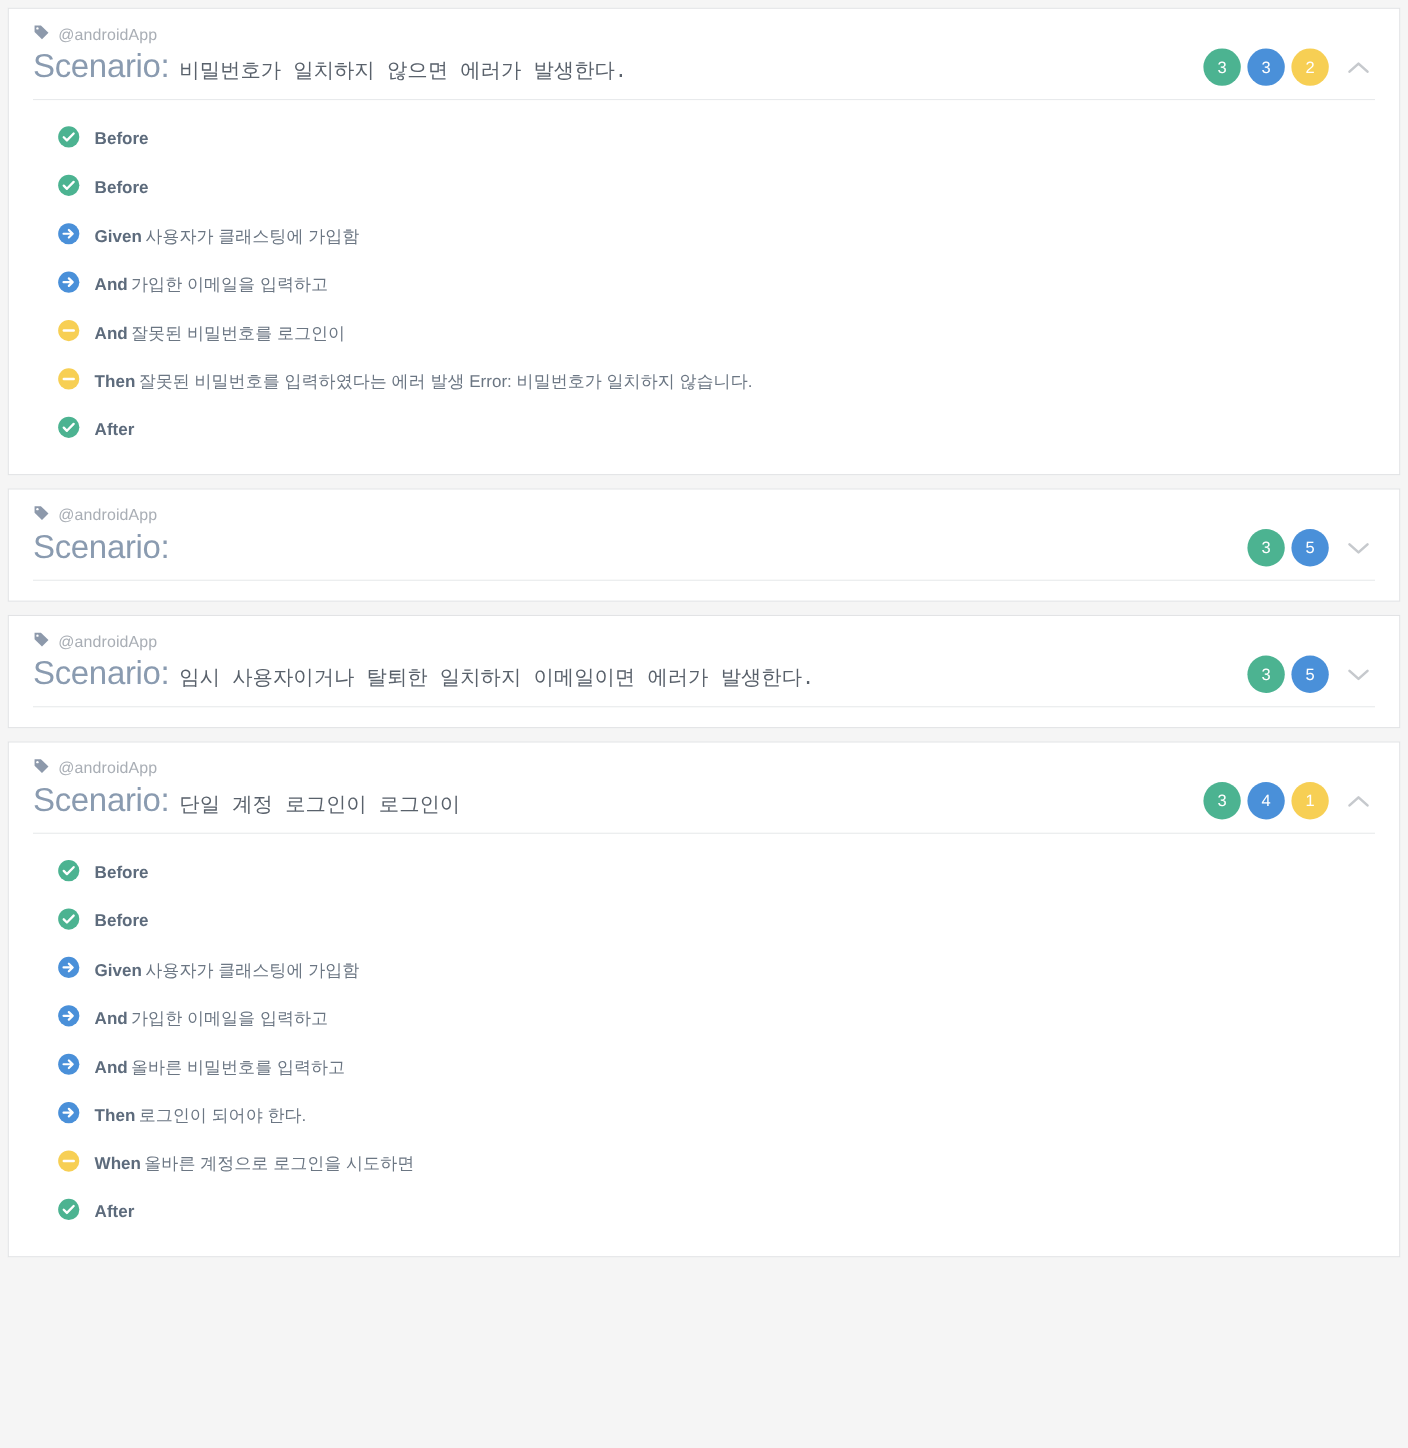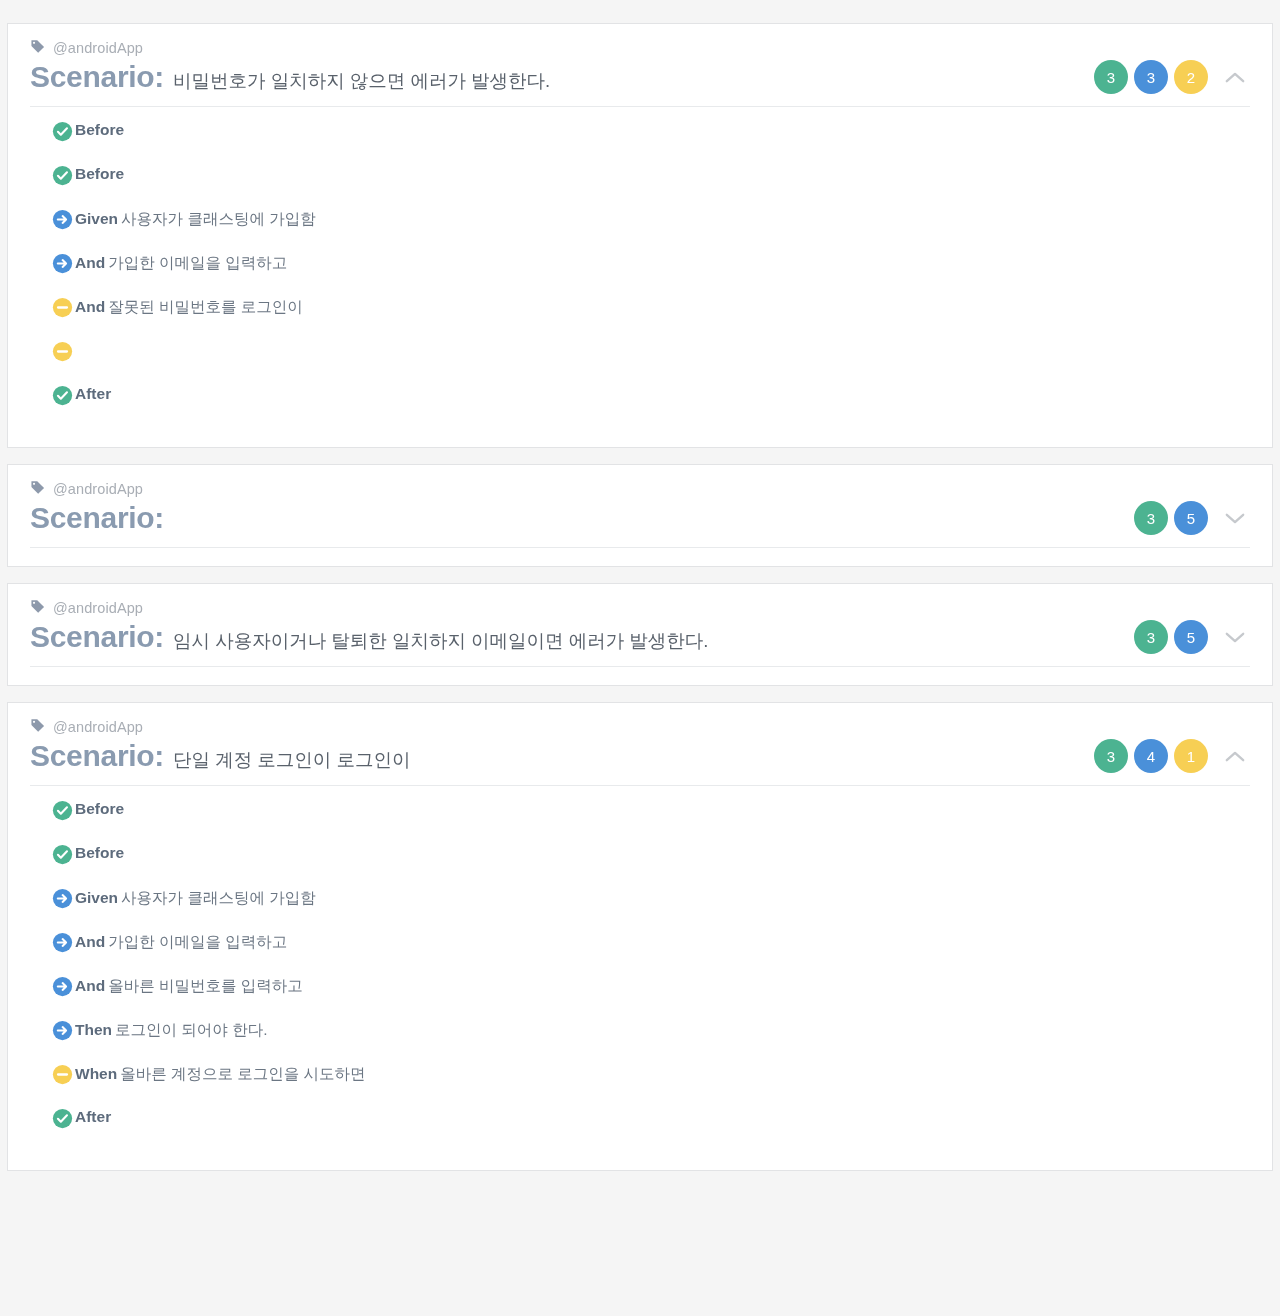--- a/index.html
+++ b/index.html
@@ -12,21 +12,21 @@
   }
   .page {
     width: 1280px;
     min-height: 1316px;
     background: #f5f5f5;
     padding: 7px 0 0 0;
   }
   .card {
     background: #ffffff;
     border: 1px solid #e2e3e5;
-    margin: 16px 7px 12px 7px;
+    margin: 0 7px 12px 7px;
     padding: 14px 22px 10px 22px;
   }
   .card.collapsed { padding-bottom: 18px; }
 
   .tag-row {
     display: flex;
     align-items: center;
     gap: 8px;
     height: 20px;
     margin-bottom: 2px;
@@ -47,28 +47,29 @@
   }
   .head-left {
     display: flex;
     align-items: baseline;
     gap: 9px;
     min-width: 0;
   }
   .kw {
     font-size: 30px;
     color: #8a9bb0;
-    font-weight: 700;
+    font-weight: 400;
     letter-spacing: -0.3px;
     white-space: nowrap;
   }
   .sname {
     font-size: 18.5px;
     color: #59616b;
     font-weight: 400;
+    font-family: Liberation Mono, monospace;
   }
 
   .head-right {
     display: flex;
     align-items: center;
     gap: 6px;
     flex-shrink: 0;
     padding-left: 14px;
   }
   .badge {
@@ -87,21 +88,22 @@
   .chev {
     width: 30px; height: 30px;
     display: flex; align-items: center; justify-content: center;
     margin-left: 6px;
     cursor: pointer;
   }
 
   .steps { padding: 14px 0 8px 22px; }
   .step {
     display: flex;
-    gap: 2px;
+    align-items: center;
+    gap: 13px;
     height: 44px;
   }
   .step-icon { flex: 0 0 auto; display: block; }
   .step-text {
     font-size: 15.5px;
     color: #6b7683;
     white-space: nowrap;
   }
   .step-kw {
     font-weight: bold;
@@ -171,20 +173,21 @@
               <circle cx="12" cy="12" r="11" fill="#f7cf54"></circle>
               <path d="M6.9 12h10.2" fill="none" stroke="#ffffff" stroke-width="2.6" stroke-linecap="round"></path>
             </svg></span>
           <span class="step-text"><span class="step-kw">And</span><span>잘못된 비밀번호를 로그인이</span></span>
         </div>
         <div class="step">
           <span class="step-icon"><svg width="21" height="21" viewBox="0 0 24 24">
               <circle cx="12" cy="12" r="11" fill="#f7cf54"></circle>
               <path d="M6.9 12h10.2" fill="none" stroke="#ffffff" stroke-width="2.6" stroke-linecap="round"></path>
             </svg></span>
+          <span class="step-text"><span class="step-kw">Then</span><span>잘못된 비밀번호를 입력하였다는 에러 발생 Error: 비밀번호가 일치하지 않습니다.</span></span>
         </div>
         <div class="step">
           <span class="step-icon"><svg width="21" height="21" viewBox="0 0 24 24">
               <circle cx="12" cy="12" r="11" fill="#4cb391"></circle>
               <path d="M6.8 12.3l3.3 3.3 7-7.2" fill="none" stroke="#ffffff" stroke-width="2.4" stroke-linecap="round" stroke-linejoin="round"></path>
             </svg></span>
           <span class="step-text"><span class="step-kw">After</span><span></span></span>
         </div>
       </div>
     </div>

